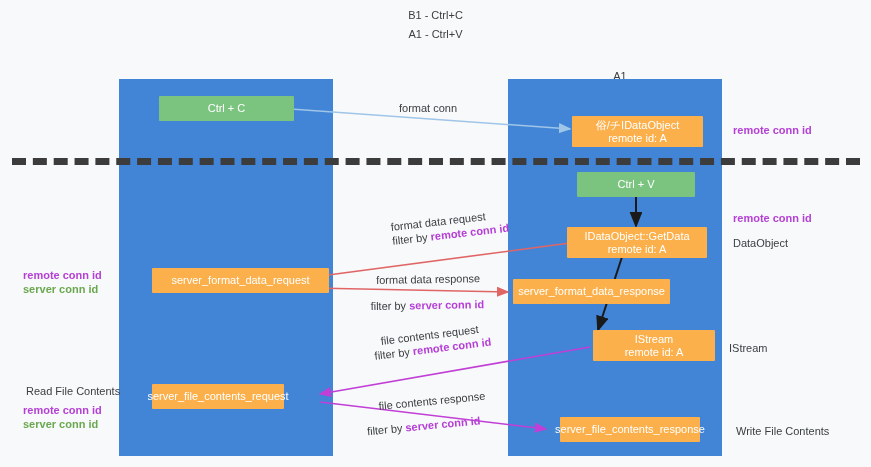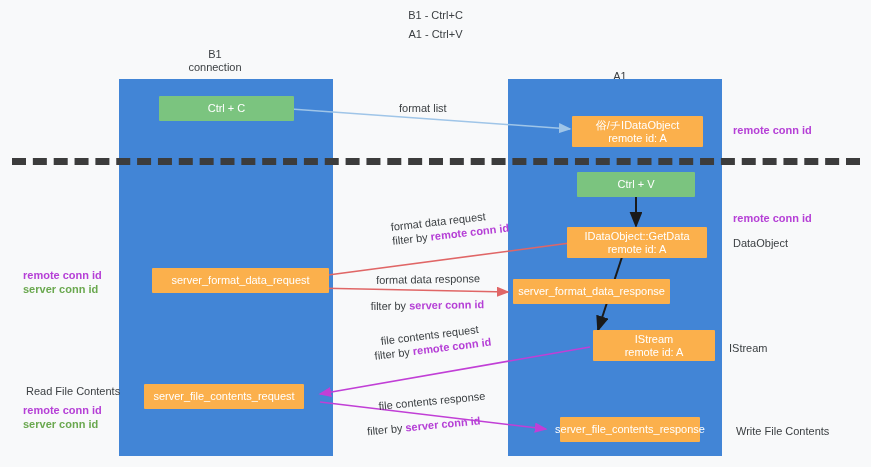--- a/index.html
+++ b/index.html
@@ -59,22 +59,20 @@
   svg.overlay{position:absolute;left:0;top:0;width:871px;height:467px;pointer-events:none;}
 </style>
 </head>
 <body>
 
 <div id="stage">
 
   <div class="abs title">B1 - Ctrl+C
 A1 - Ctrl+V</div>
 
-  <div class="abs col-head" style="left:145px;top:48px;width:140px;">B1
-connection</div>
   <div class="abs col-head" style="left:550px;top:48px;width:140px;margin-top:22px;">A1
 remote</div>
 
   <div class="abs lane" style="left:119px;top:79px;width:214px;height:377px;"></div>
   <div class="abs lane" style="left:508px;top:79px;width:214px;height:377px;"></div>
 
   <svg class="overlay" viewBox="0 0 871 467">
     <defs>
       <marker id="ah-blue" markerWidth="9" markerHeight="9" refX="7" refY="3.2" orient="auto">
         <path d="M0,0 L8,3.2 L0,6.4 z" fill="#9fc5e8"></path>
@@ -118,25 +116,25 @@
   <div class="abs node orange" style="left:567px;top:227px;width:140px;height:31px;">IDataObject::GetData
 remote id: A</div>
 
   <div class="abs node orange" style="left:152px;top:268px;width:177px;height:25px;">server_format_data_request</div>
 
   <div class="abs node orange" style="left:513px;top:279px;width:157px;height:25px;">server_format_data_response</div>
 
   <div class="abs node orange" style="left:593px;top:330px;width:122px;height:31px;">IStream
 remote id: A</div>
 
-  <div class="abs node orange" style="left:144px;top:384px;width:160px;height:25px;">server_file_contents_request</div>
+  <div class="abs node orange" style="left:152px;top:384px;width:132px;height:25px;">server_file_contents_request</div>
 
   <div class="abs node orange" style="left:560px;top:417px;width:140px;height:25px;">server_file_contents_response</div>
 
-  <div class="abs lbl" style="left:399px;top:101px;">format list</div>
+  <div class="abs lbl" style="left:399px;top:101px;">format conn</div>
 
   <div class="abs tilt" style="left:390px;top:220px;transform:rotate(-6.5deg);">
     <div class="lbl">format data request</div>
     <div class="lbl">
       <span>filter by </span><span class="accent-purple">remote conn id</span>
     </div>
   </div>
 
   <div class="abs tilt" style="left:376px;top:273px;transform:rotate(-1deg);">
     <div class="lbl">format data response</div>

